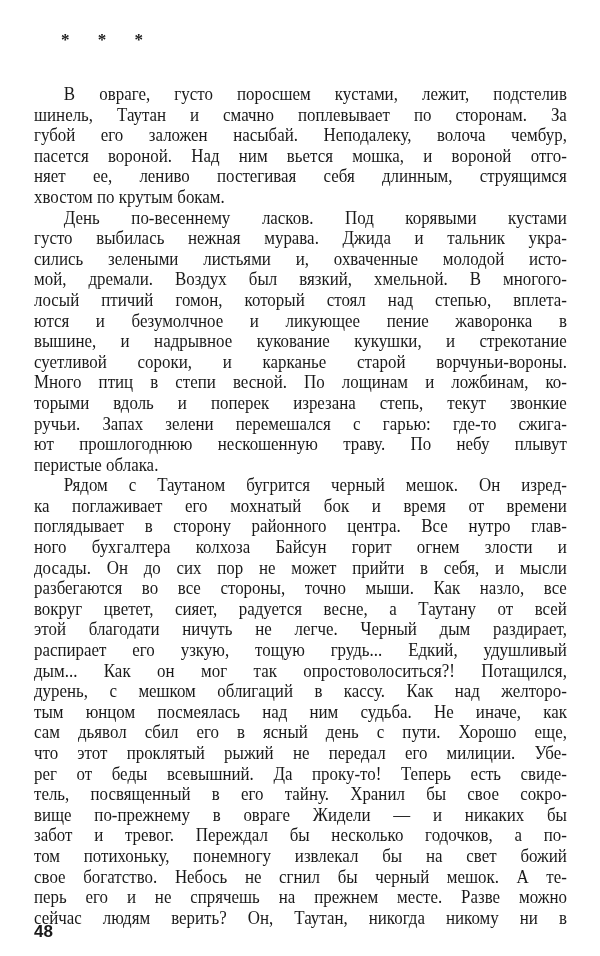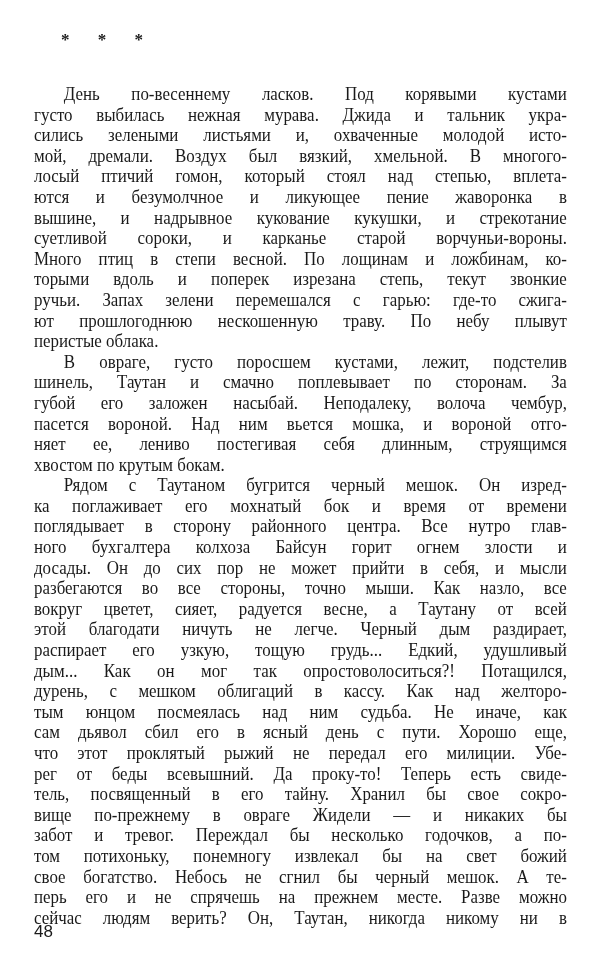--- a/index.html
+++ b/index.html
@@ -54,56 +54,56 @@
       width: 541px;
     }
     .line.last {
       text-align-last: left;
     }
     .page-number {
       position: absolute;
       left: 0;
       top: 922px;
       font-family: "Liberation Sans", "DejaVu Sans", sans-serif;
-      font-weight: normal;
+      font-weight: bold;
       font-size: 17px;
       line-height: 20px;
     }
   </style>
 </head>
 <body>
 
 <div class="page">
   <div class="stars">* * *</div>
 
   <div class="text">
+
+    <div class="paragraph">
+      <span class="line indent">В овраге, густо поросшем кустами, лежит, подстелив</span>
+      <span class="line">шинель,  Таутан и смачно поплевывает по сторонам. За</span>
+      <span class="line">губой его заложен насыбай. Неподалеку, волоча чембур,</span>
+      <span class="line">пасется вороной. Над ним вьется мошка, и вороной отго-</span>
+      <span class="line">няет ее, лениво  постегивая  себя  длинным, струящимся</span>
+      <span class="line last">хвостом по крутым бокам.</span>
+    </div>
 
     <div class="paragraph">
       <span class="line indent">День по-весеннему  ласков. Под  корявыми кустами</span>
       <span class="line">густо выбилась нежная мурава. Джида и тальник укра-</span>
       <span class="line">сились зелеными листьями и, охваченные молодой исто-</span>
       <span class="line">мой, дремали. Воздух был вязкий, хмельной. В многого-</span>
       <span class="line">лосый птичий гомон, который стоял над степью, вплета-</span>
       <span class="line">ются  и безумолчное и ликующее  пение  жаворонка  в</span>
       <span class="line">вышине, и надрывное кукование кукушки, и стрекотание</span>
       <span class="line">суетливой  сороки, и карканье  старой  ворчуньи-вороны.</span>
       <span class="line">Много птиц в степи весной. По лощинам и ложбинам, ко-</span>
       <span class="line">торыми вдоль и поперек  изрезана  степь, текут звонкие</span>
       <span class="line">ручьи. Запах зелени перемешался с гарью: где-то сжига-</span>
       <span class="line">ют прошлогоднюю нескошенную траву. По небу плывут</span>
       <span class="line last">перистые облака.</span>
-    </div>
-
-    <div class="paragraph">
-      <span class="line indent">В овраге, густо поросшем кустами, лежит, подстелив</span>
-      <span class="line">шинель,  Таутан и смачно поплевывает по сторонам. За</span>
-      <span class="line">губой его заложен насыбай. Неподалеку, волоча чембур,</span>
-      <span class="line">пасется вороной. Над ним вьется мошка, и вороной отго-</span>
-      <span class="line">няет ее, лениво  постегивая  себя  длинным, струящимся</span>
-      <span class="line last">хвостом по крутым бокам.</span>
     </div>
 
     <div class="paragraph">
       <span class="line indent">Рядом с Таутаном бугрится черный мешок. Он изред-</span>
       <span class="line">ка поглаживает его мохнатый бок и время от времени</span>
       <span class="line">поглядывает в сторону районного центра. Все нутро глав-</span>
       <span class="line">ного бухгалтера колхоза Байсун горит огнем злости и</span>
       <span class="line">досады. Он до сих пор не может прийти в себя, и мысли</span>
       <span class="line">разбегаются во все стороны, точно мыши. Как назло, все</span>
       <span class="line">вокруг цветет,  сияет, радуется весне, а Таутану от всей</span>

